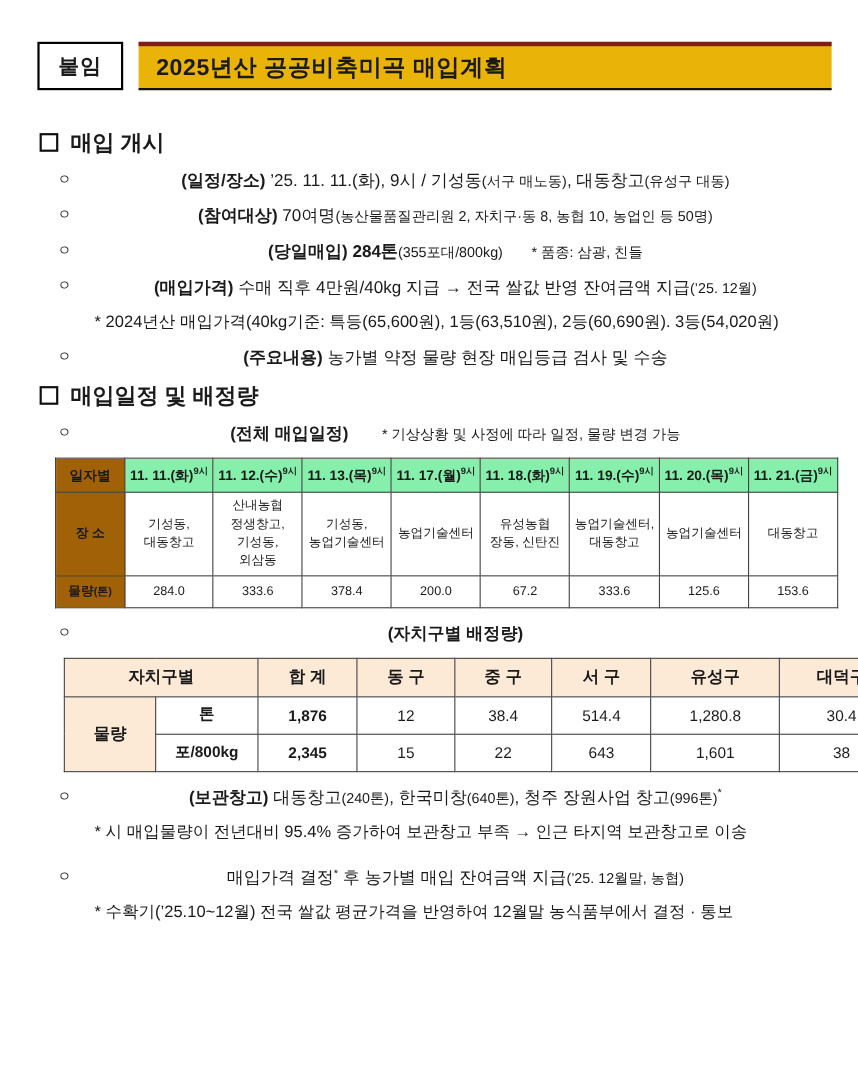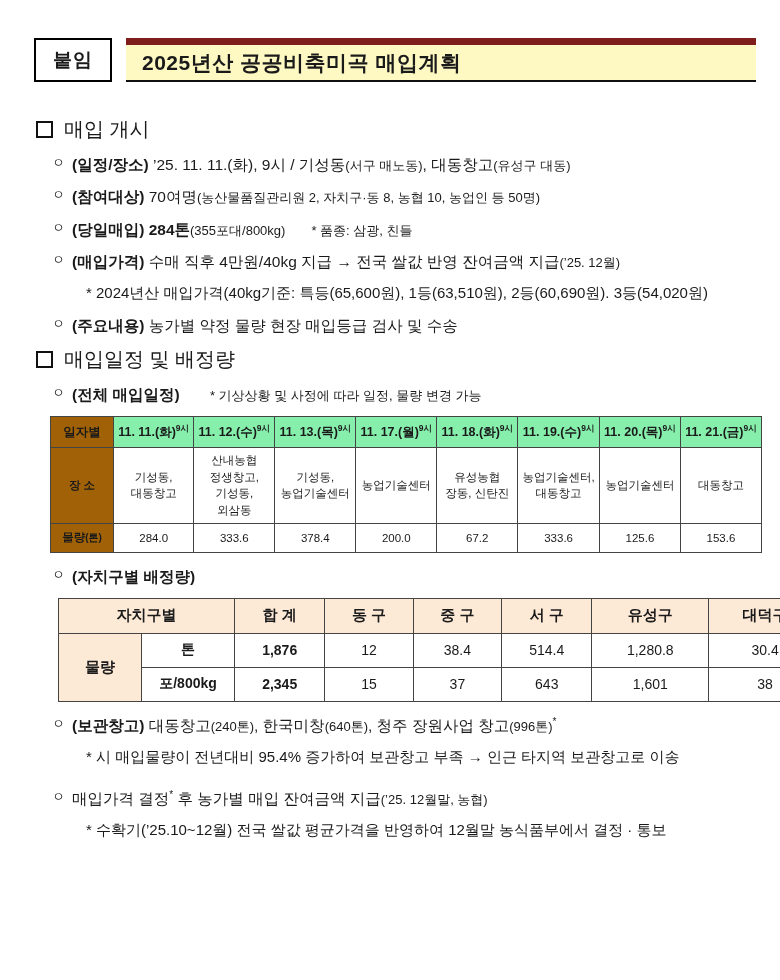--- a/index.html
+++ b/index.html
@@ -35,40 +35,40 @@
     align-items: center;
     justify-content: center;
     font-size: 19px;
     font-weight: bold;
     letter-spacing: 1px;
     padding: 7px 0;
   }
   .title-bar {
     flex: 1;
     margin-left: 14px;
-    background: #fef9c3;
-    border-top: 7px solid #7f1d1d;
+    background: #eab308;
+    border-top: 4px solid #7f1d1d;
     border-bottom: 2px solid #111;
     display: flex;
     align-items: center;
     padding-left: 16px;
     font-size: 21px;
     font-weight: bold;
     letter-spacing: 0.5px;
   }
 
   
   .section {
     margin-bottom: 8px;
   }
   .sec-head {
     display: flex;
     align-items: center;
     font-size: 20px;
-    font-weight: normal;
+    font-weight: bold;
     margin: 0 0 10px 2px;
   }
   .sec-head .box {
     display: inline-block;
     width: 13px;
     height: 13px;
     border: 2px solid #111;
     margin-right: 11px;
     flex: none;
   }
@@ -82,20 +82,21 @@
     margin: 0 0 9px 18px;
   }
   .bullet .mark {
     flex: none;
     width: 20px;
     font-size: 13px;
     line-height: 1.6;
   }
   .bullet .btxt {
     flex: 1;
+    text-align: center;
   }
   .bold {
     font-weight: bold;
   }
   .small {
     font-size: 13px;
   }
   .note {
     font-size: 15px;
     margin: 0 0 9px 52px;
@@ -327,21 +328,21 @@
           <td>12</td>
           <td>38.4</td>
           <td>514.4</td>
           <td>1,280.8</td>
           <td>30.4</td>
         </tr>
         <tr>
           <td class="unitcell">포/800kg</td>
           <td class="sumcell">2,345</td>
           <td>15</td>
-          <td>37</td>
+          <td>22</td>
           <td>643</td>
           <td>1,601</td>
           <td>38</td>
         </tr>
       </tbody>
         </table>
     </div>
 
     <div class="bullet">
       <span class="mark">ㅇ</span>

